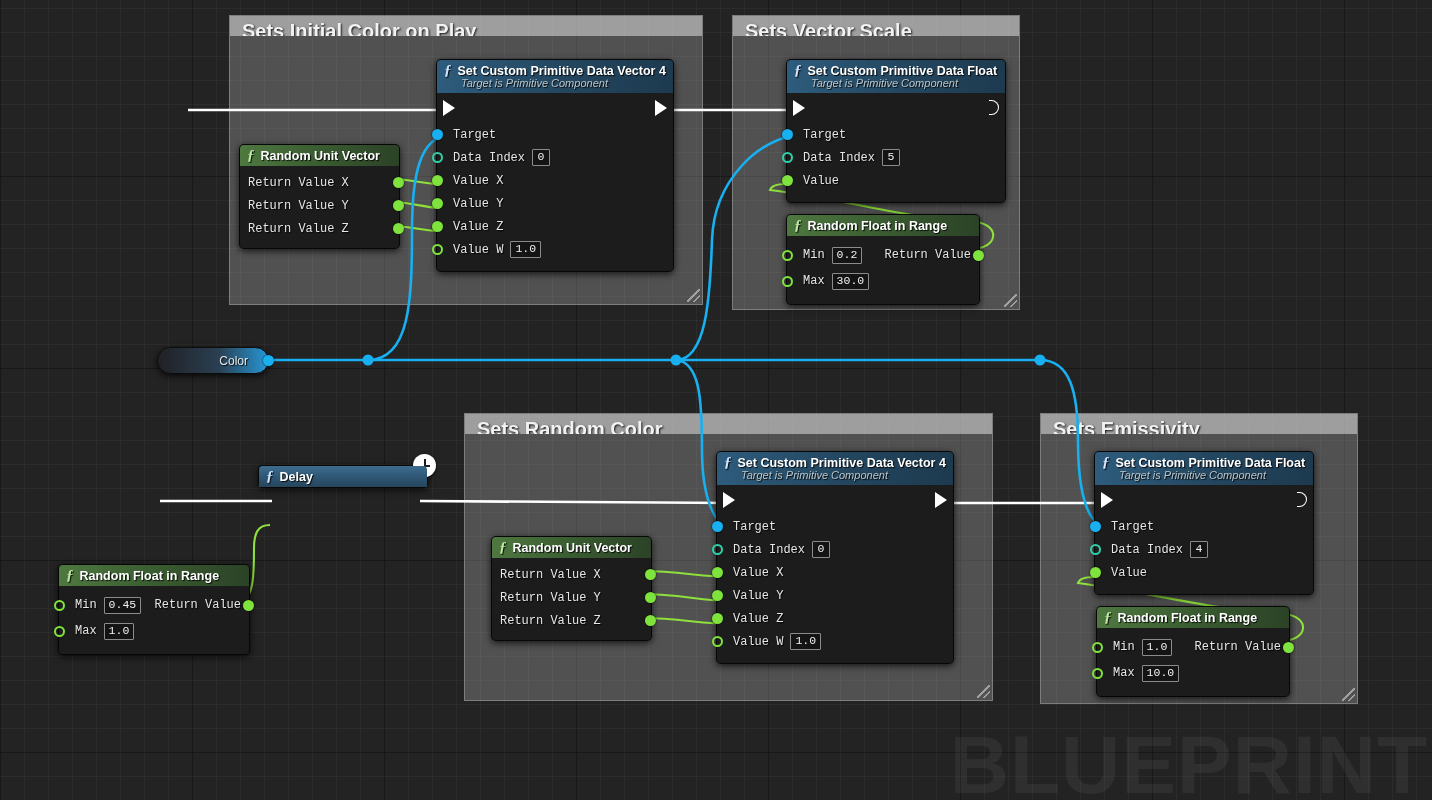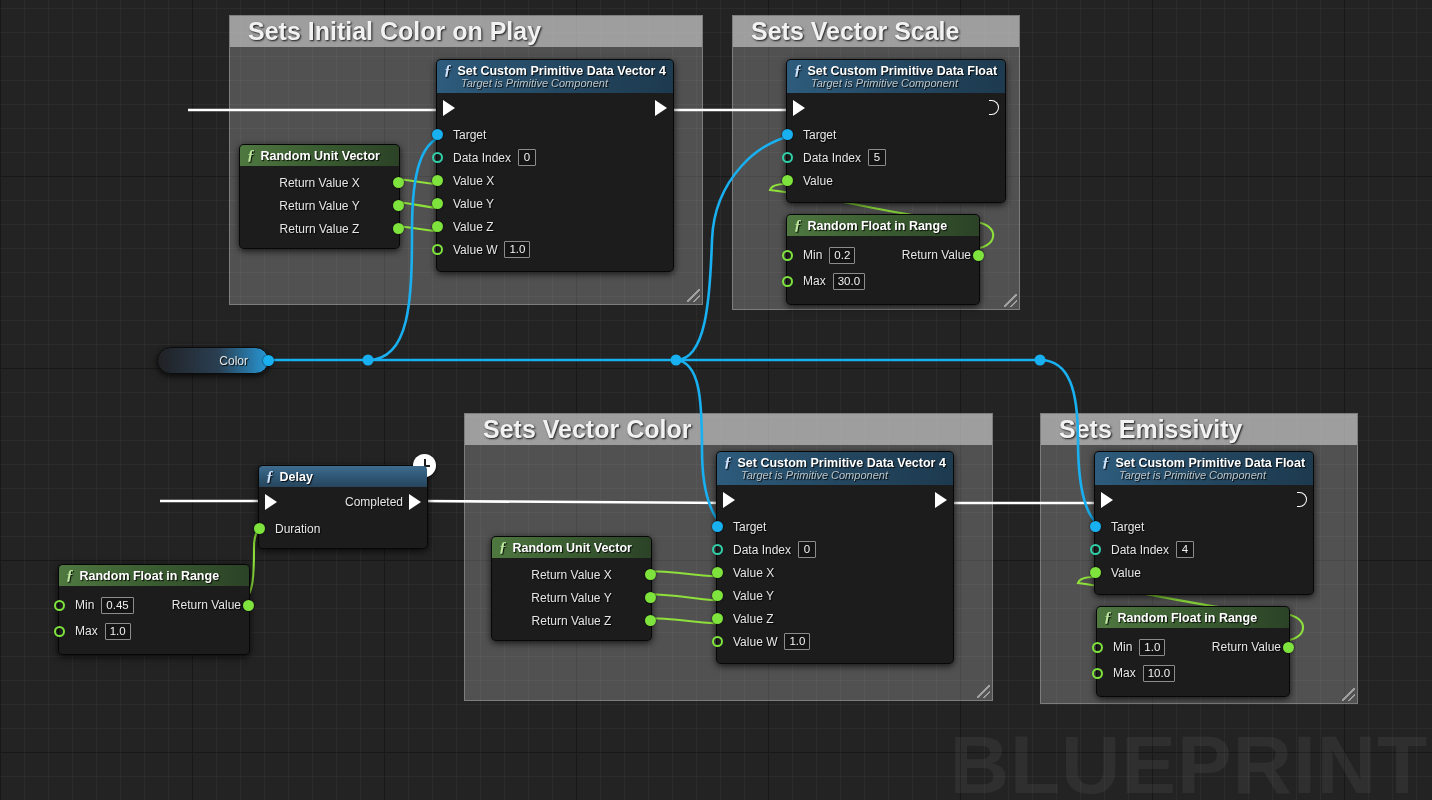--- a/index.html
+++ b/index.html
@@ -35,24 +35,24 @@
     line-height: 1;
   }
 
   
   .comment {
     position: absolute;
     background: rgba(190,190,190,0.30);
     border: 1px solid rgba(210,210,210,0.35);
   }
   .comment > .cm-title {
-    height: 31px;
+    height: 20px;
     line-height: 30px;
-    padding: 0 18px;
-    font-size: 25px;
+    padding: 0 12px;
+    font-size: 20px;
     font-weight: bold;
     color: #f2f2f2;
     text-shadow: 1px 1px 2px rgba(0,0,0,0.85);
     background: rgba(205,205,205,0.62);
     overflow: hidden;
     white-space: nowrap;
   }
   .comment .cm-grip {
     position: absolute;
     right: 2px; bottom: 2px;
@@ -134,22 +134,23 @@
   .h-green { background: linear-gradient(to right, #4f7840 0%, #3a5c31 50%, #2b4226 100%); }
   .h-red   { background: linear-gradient(to right, #8e1616 0%, #6b1111 55%, #3c0c0c 100%); }
 
   
   .pinrow {
     position: relative;
     display: flex;
     align-items: center;
     height: 23px;
     padding: 0 8px;
-  }
-  .pinrow.out { justify-content: center; }
+    font-family: Liberation Mono, monospace;
+  }
+  .pinrow.out { justify-content: flex-start; }
   .plabel {
     font-size: 12px;
     color: #e6e6e6;
     text-shadow: 1px 1px 1px rgba(0,0,0,0.9);
     white-space: nowrap;
   }
   .dot {
     width: 11px; height: 11px;
     border-radius: 50%;
     flex: 0 0 auto;
@@ -235,21 +236,21 @@
     <div class="cm-title">Sets Initial Color on Play</div>
     <div class="cm-grip"></div>
   </div>
 
   <div class="comment" style="left:732px; top:15px; width:288px; height:295px;">
     <div class="cm-title">Sets Vector Scale</div>
     <div class="cm-grip"></div>
   </div>
 
   <div class="comment" style="left:464px; top:413px; width:529px; height:288px;">
-    <div class="cm-title">Sets Vector Color</div>
+    <div class="cm-title">Sets Random Color</div>
     <div class="cm-grip"></div>
   </div>
 
   <div class="comment" style="left:1040px; top:413px; width:318px; height:291px;">
     <div class="cm-title">Sets Emissivity</div>
     <div class="cm-grip"></div>
   </div>
 
   <svg id="wires">
 
@@ -442,31 +443,20 @@
   </div>
 
   <div class="node" style="left:258px; top:465px; width:170px;">
     <div class="clockbadge"></div>
     <div class="nhead h-blue">
       <div class="ntitle">
         <span class="fglyph">ƒ</span>
         <span>Delay</span>
       </div>
     </div>
-    <div class="nbody" style="padding-bottom:8px;">
-      <div class="execrow" style="height:30px;">
-        <span class="exec filled-l" style="top:7px;"></span>
-        <span class="plabel" style="position:absolute; right:24px; top:8px;">Completed</span>
-        <span class="exec filled-r" style="top:7px;"></span>
-      </div>
-      <div class="pinrow">
-        <span class="dot green-f pin-left"></span>
-        <span class="plabel" style="margin-left:8px;">Duration</span>
-      </div>
-    </div>
   </div>
 
   <div class="node" style="left:491px; top:536px; width:161px;">
     <div class="nhead h-green">
       <div class="ntitle">
         <span class="fglyph green">ƒ</span>
         <span>Random Unit Vector</span>
       </div>
     </div>
     <div class="nbody" style="padding:5px 0 8px;">

